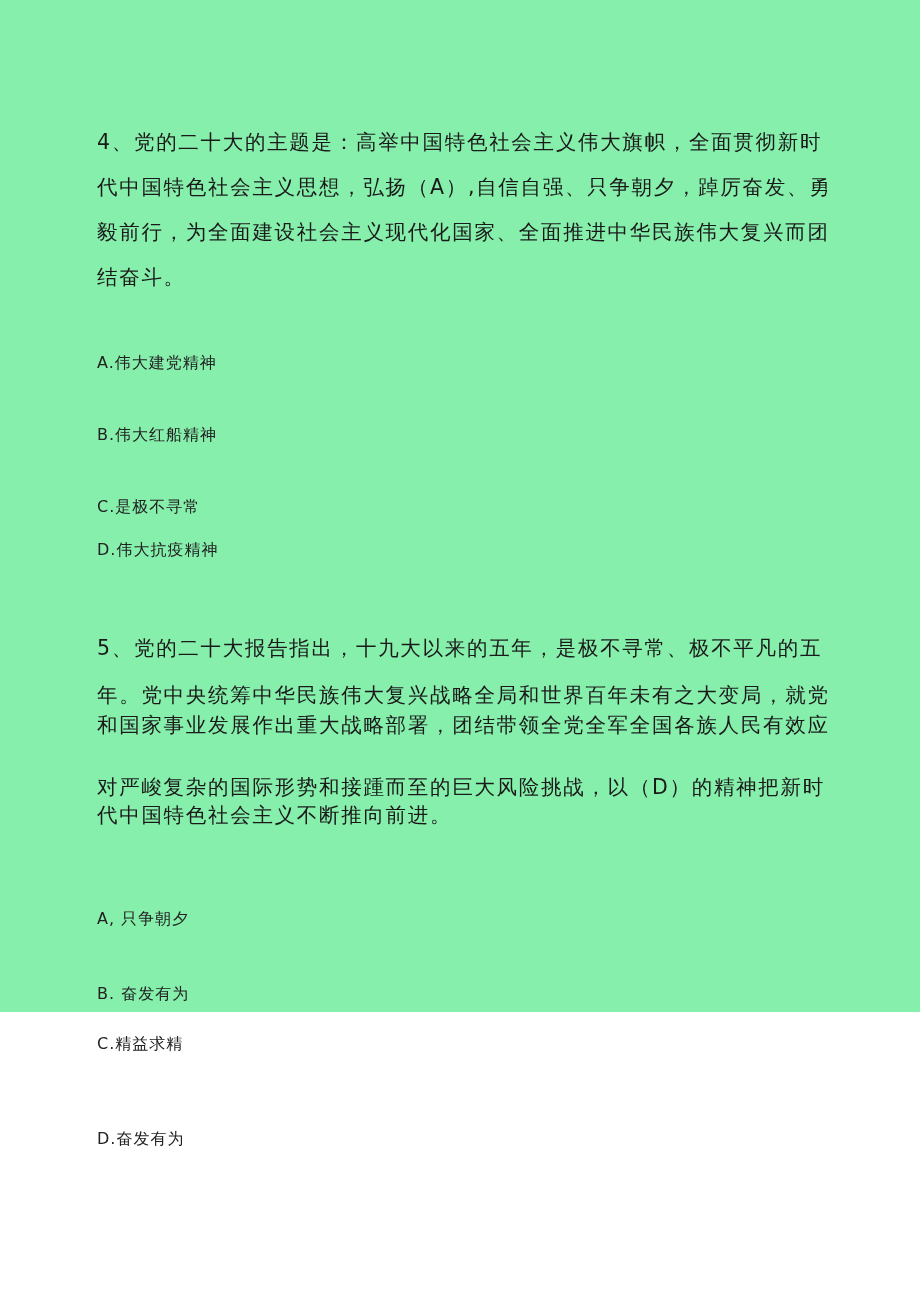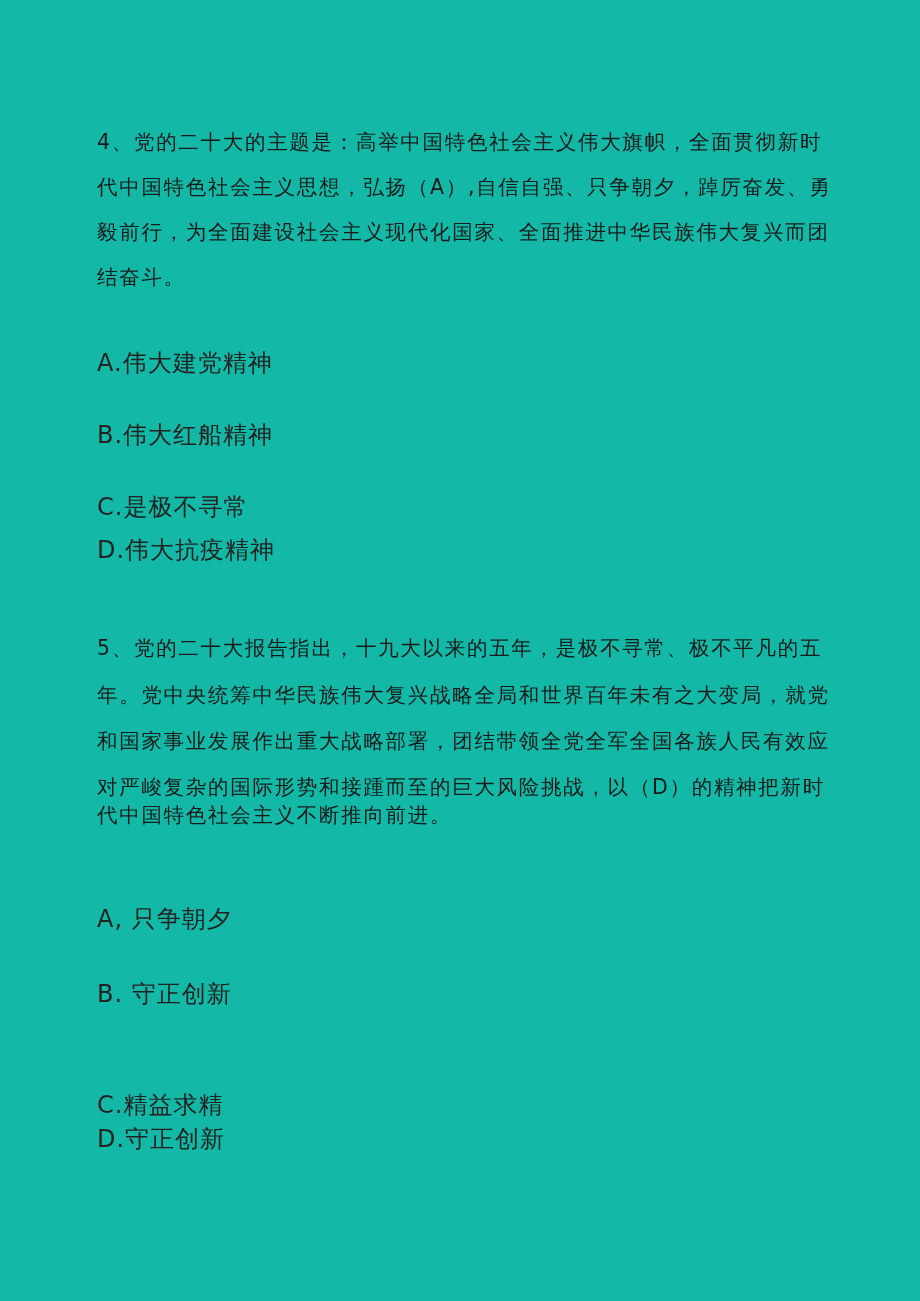--- a/index.html
+++ b/index.html
@@ -11,35 +11,35 @@
     width: 920px;
     height: 1301px;
     position: relative;
     overflow: hidden;
     font-family: "DejaVu Sans", "Liberation Sans", sans-serif;
     color: #1a1a1a;
   }
   .page {
     position: absolute;
     left: 0; top: 0;
-    width: 920px; height: 1301px;
-    background: #14b8a6;
+    width: 920px; height: 1012px;
+    background: #86efac;
   }
   .line {
     position: absolute;
     left: 97px;
     font-size: 20.5px;
     line-height: 28px;
     white-space: nowrap;
     letter-spacing: 1.7px;
   }
   .opt {
     position: absolute;
     left: 97px;
-    font-size: 24px;
+    font-size: 16px;
     line-height: 28px;
     white-space: nowrap;
     letter-spacing: 1px;
     color: #222222;
   }
 </style>
 </head>
 <body>
 
 <div class="page">
@@ -52,23 +52,23 @@
 
     <div class="opt" style="top:349px">A.伟大建党精神</div>
     <div class="opt" style="top:421px">B.伟大红船精神</div>
     <div class="opt" style="top:493px">C.是极不寻常</div>
     <div class="opt" style="top:536px">D.伟大抗疫精神</div>
   </div>
 
   <div>
     <div class="line" style="top:634px">5、党的二十大报告指出，十九大以来的五年，是极不寻常、极不平凡的五</div>
     <div class="line" style="top:681px">年。党中央统筹中华民族伟大复兴战略全局和世界百年未有之大变局，就党</div>
-    <div class="line" style="top:727px">和国家事业发展作出重大战略部署，团结带领全党全军全国各族人民有效应</div>
+    <div class="line" style="top:711px">和国家事业发展作出重大战略部署，团结带领全党全军全国各族人民有效应</div>
     <div class="line" style="top:773px">对严峻复杂的国际形势和接踵而至的巨大风险挑战，以（D）的精神把新时</div>
     <div class="line" style="top:801px">代中国特色社会主义不断推向前进。</div>
 
     <div class="opt" style="top:905px">A, 只争朝夕</div>
-    <div class="opt" style="top:980px">B. 守正创新</div>
-    <div class="opt" style="top:1091px">C.精益求精</div>
-    <div class="opt" style="top:1125px">D.守正创新</div>
+    <div class="opt" style="top:980px">B. 奋发有为</div>
+    <div class="opt" style="top:1030px">C.精益求精</div>
+    <div class="opt" style="top:1125px">D.奋发有为</div>
   </div>
 
 </div>
 
 </body></html>

